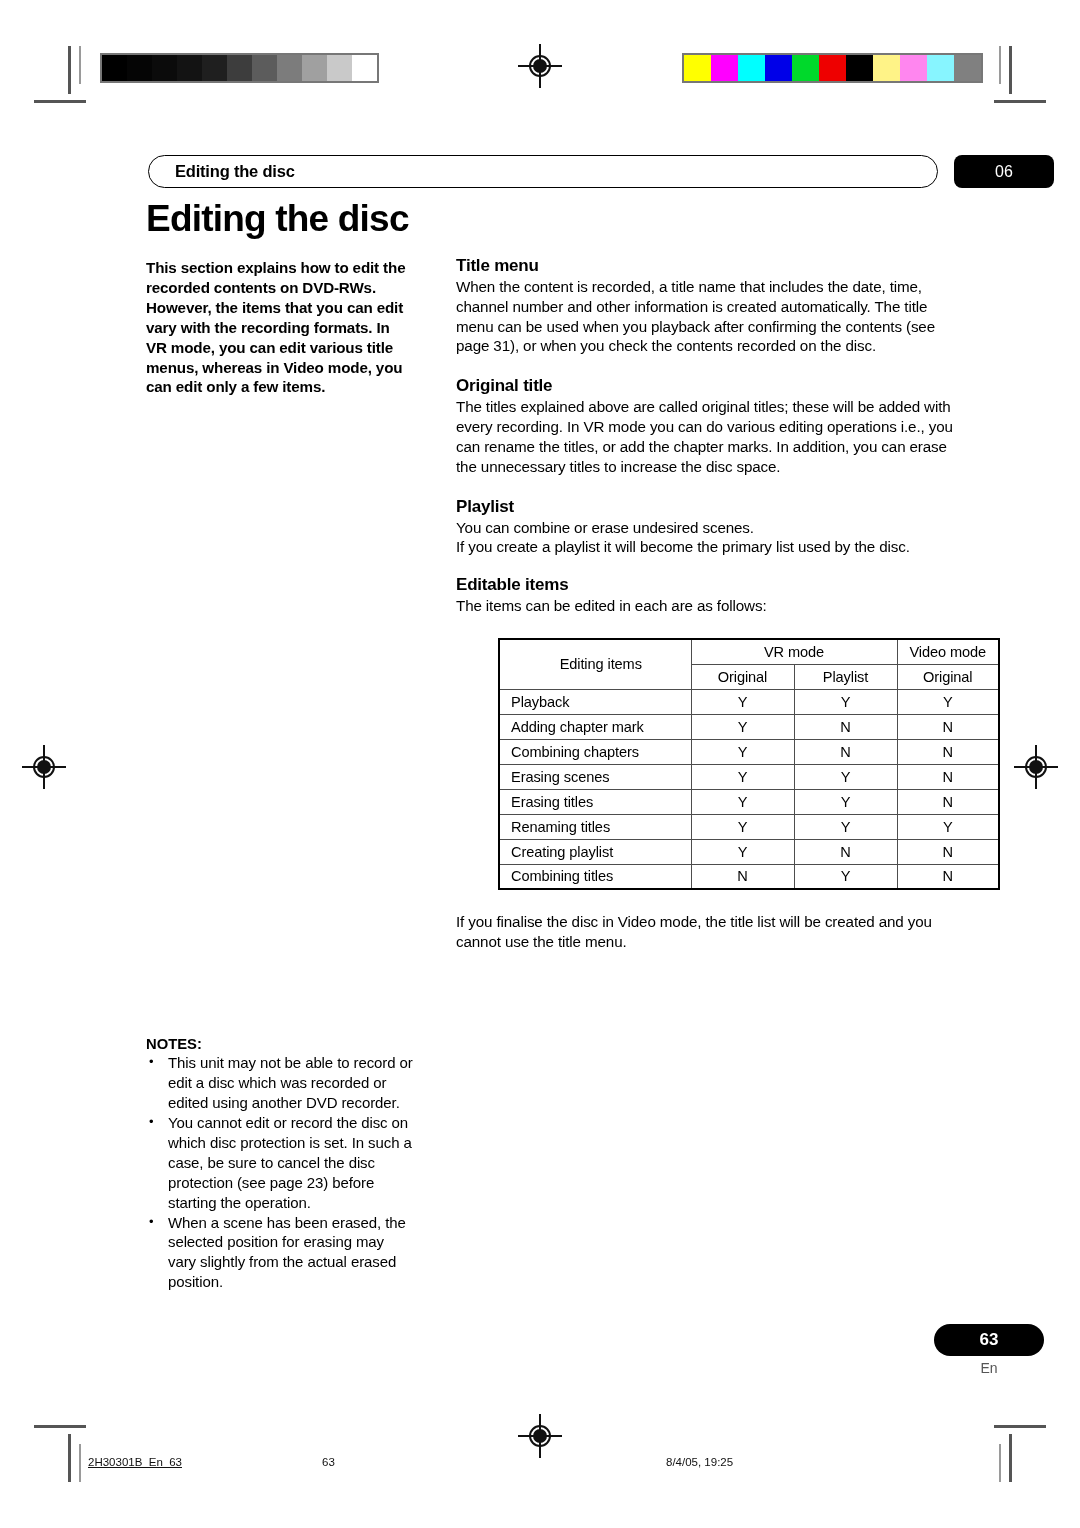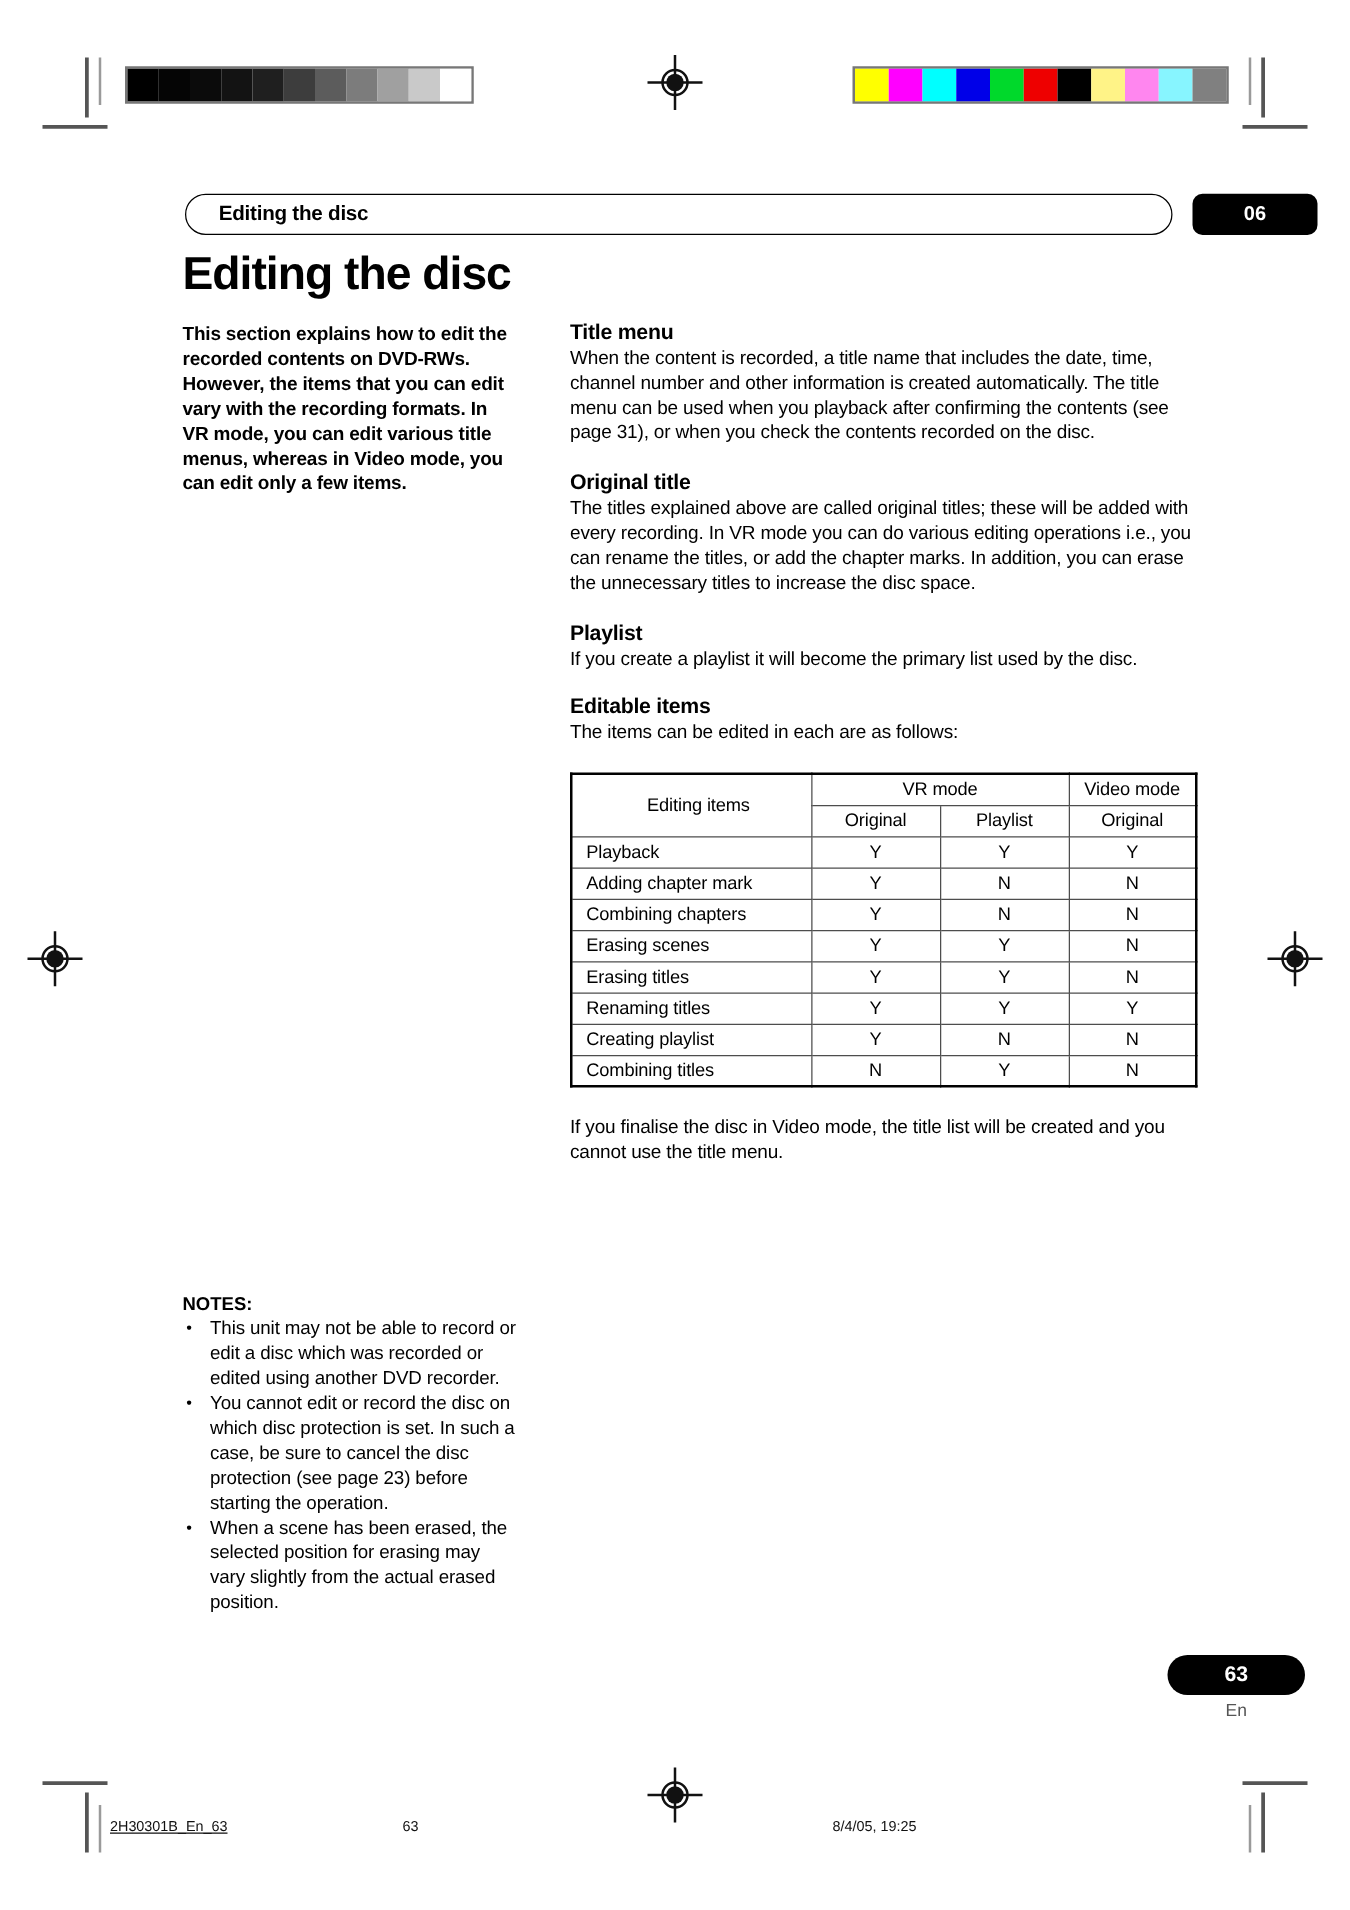--- a/index.html
+++ b/index.html
@@ -100,21 +100,21 @@
     letter-spacing: -0.2px;
   }
   .header-badge {
     position: absolute;
     left: 806px; top: 0;
     width: 100px; height: 33px;
     background: #000;
     border-radius: 8px;
     color: #fff;
     font-size: 16px;
-    font-weight: bold;
+    font-weight: normal;
     display: flex;
     align-items: center;
     justify-content: center;
   }
 
   
   .page-title {
     position: absolute;
     left: 146px; top: 198px;
     font-size: 37px;
@@ -177,20 +177,21 @@
     letter-spacing: -0.13px;
     margin-bottom: 0;
   }
   .sec-gap { height: 20px; }
   .sec-gap-sm { height: 18px; }
 
   
   .tbl-wrap {
     margin-top: 22px;
     width: 500px;
+    margin-left: 42px;
   }
   table.items {
     border-collapse: collapse;
     width: 500px;
     table-layout: fixed;
   }
   table.items th, table.items td {
     border: 1px solid #4d4d4d;
     font-weight: normal;
     font-size: 14.6px;
@@ -366,20 +367,21 @@
     <p class="body-para">When the content is recorded, a title name that includes the date, time, channel number and other information is created automatically. The title menu can be used when you playback after confirming the contents (see page 31), or when you check the contents recorded on the disc.</p>
 
     <div class="sec-gap"></div>
 
     <h3 class="sec">Original title</h3>
     <p class="body-para">The titles explained above are called original titles; these will be added with every recording. In VR mode you can do various editing operations i.e., you can rename the titles, or add the chapter marks. In addition, you can erase the unnecessary titles to increase the disc space.</p>
 
     <div class="sec-gap"></div>
 
     <h3 class="sec">Playlist</h3>
+    <p class="body-para">You can combine or erase undesired scenes.</p>
     <p class="body-para">If you create a playlist it will become the primary list used by the disc.</p>
 
     <div class="sec-gap-sm"></div>
 
     <h3 class="sec">Editable items</h3>
     <p class="body-para">The items can be edited in each are as follows:</p>
 
     <div class="tbl-wrap">
       <table class="items">
         <colgroup>

